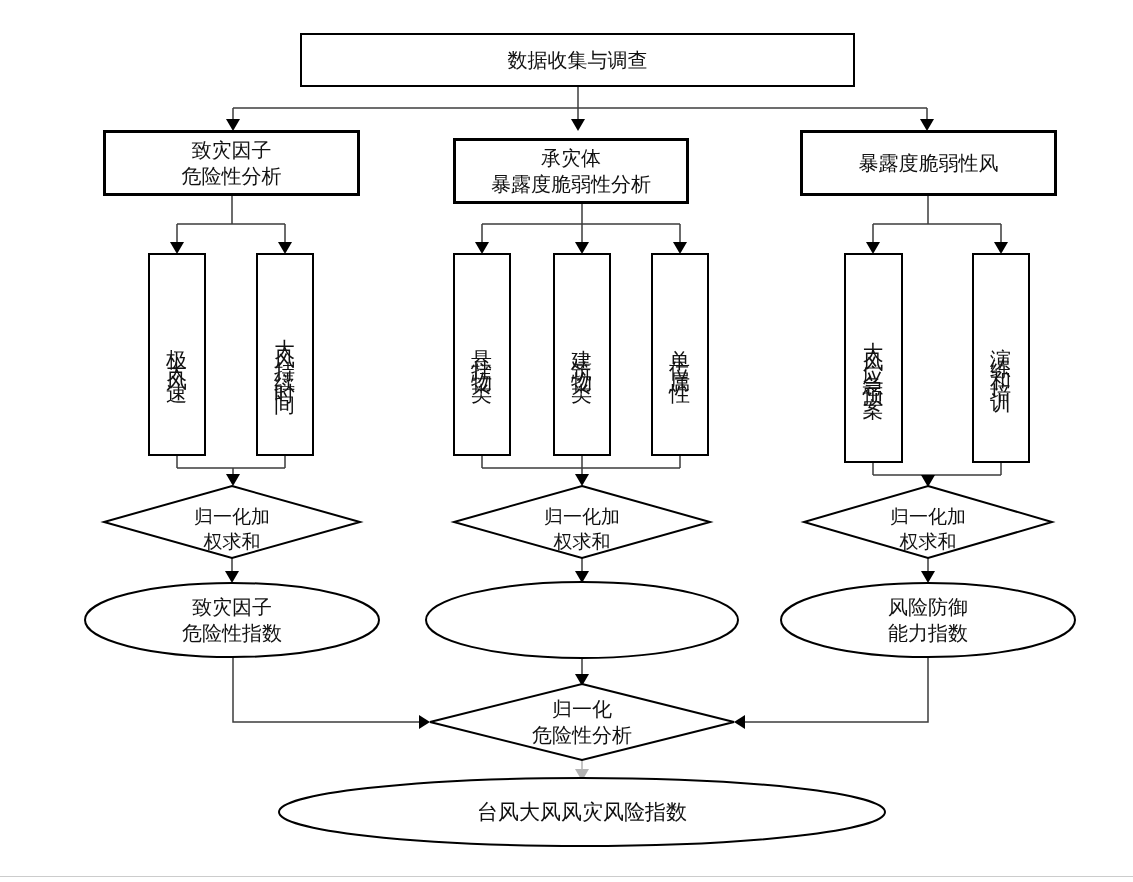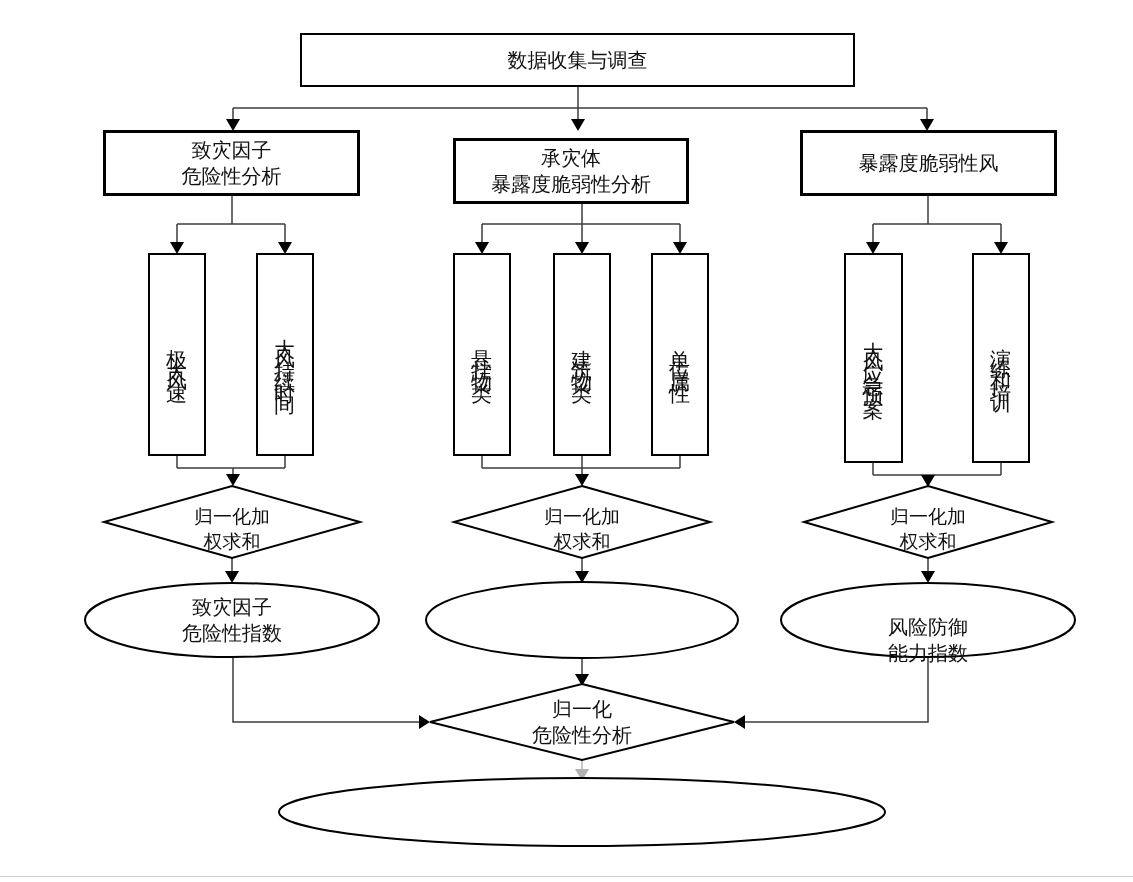--- a/index.html
+++ b/index.html
@@ -149,25 +149,28 @@
   </div>
   <div class="overlay f19" style="left:828px;top:490px;width:200px;height:64px;">
     <span class="label">归一化加
 权求和</span>
   </div>
 
   <div class="overlay f20" style="left:85px;top:585px;width:294px;height:70px;">
     <span class="label">致灾因子
 危险性指数</span>
   </div>
-  <div class="overlay f20" style="left:781px;top:585px;width:294px;height:70px;margin-top:20px;">
+  <div class="overlay f20" style="left:781px;top:585px;width:294px;height:70px;">
     <span class="label">风险防御
 能力指数</span>
   </div>
 
   <div class="overlay f20" style="left:482px;top:690px;width:200px;height:64px;">
     <span class="label">归一化
 危险性分析</span>
   </div>
 
+  <div class="overlay f21" style="left:279px;top:779px;width:606px;height:66px;">
+    <span class="label">台风大风风灾风险指数</span>
+  </div>
 
   <div class="divider"></div>
 </div>
 
 </body></html>

